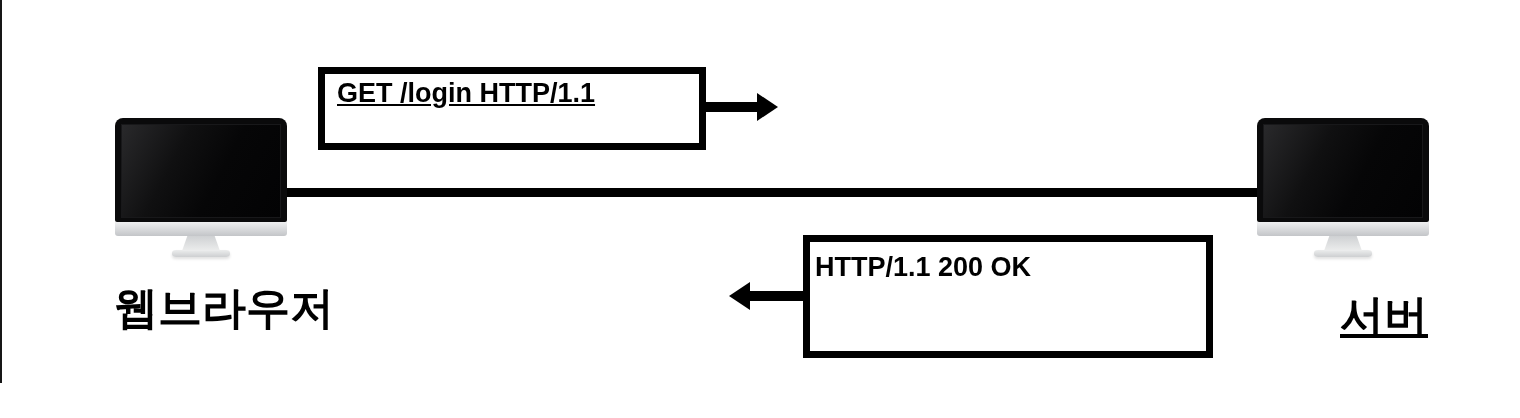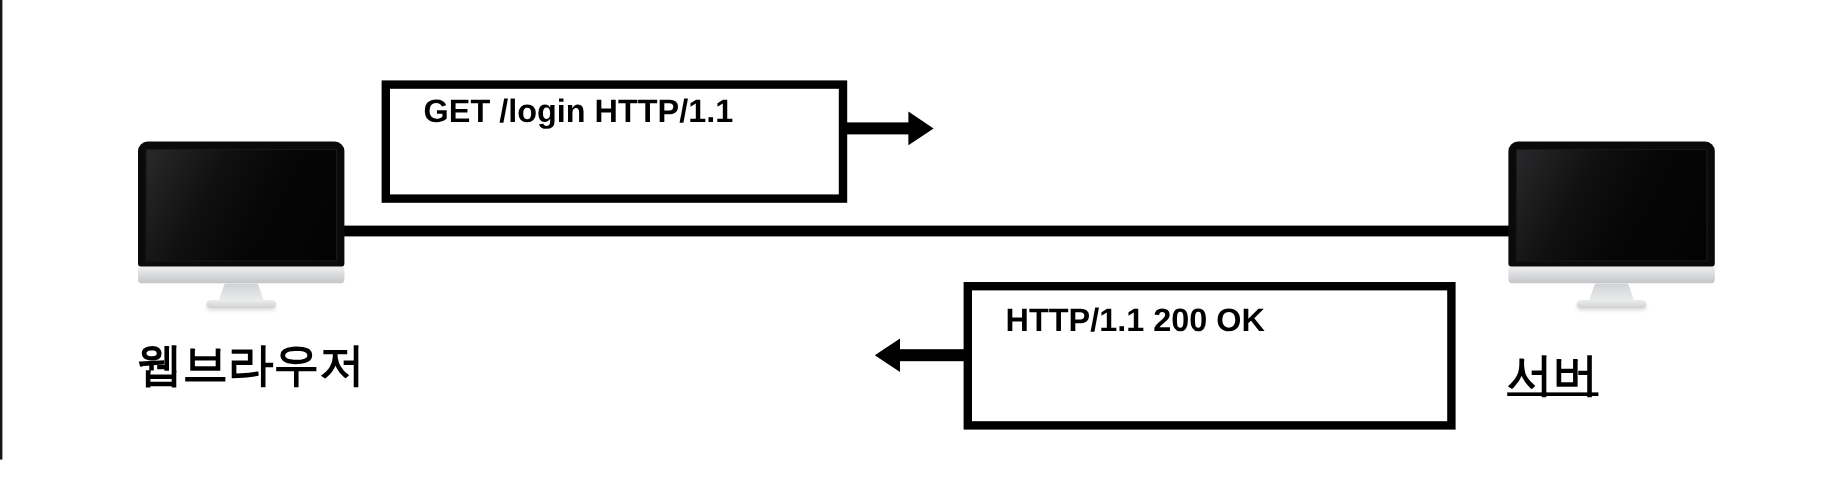--- a/index.html
+++ b/index.html
@@ -71,27 +71,28 @@
     border: 7px solid #000000;
     color: #000000;
     font-weight: bold;
     font-size: 27px;
     line-height: 33px;
     z-index: 3;
     letter-spacing: 0;
   }
   .box-request {
     left: 318px; top: 67px;
-    width: 388px; height: 102px;
-    padding: 3px 28px;
+    width: 388px; height: 83px;
+    padding: 3px 12px;
+    text-decoration: underline;
   }
   .box-response {
     left: 803px; top: 235px;
     width: 410px; height: 123px;
-    padding: 9px 28px 11px;
+    padding: 9px 5px 11px;
     display: flex;
     flex-direction: column;
     justify-content: space-between;
   }
 
   
   .arrow-shaft { position: absolute; height: 10px; background: #000000; z-index: 3; }
   .shaft-request { left: 704px; top: 102px; width: 55px; }
   .shaft-response { left: 747px; top: 291px; width: 57px; }
   .arrow-head { position: absolute; width: 0; height: 0; z-index: 3; }
@@ -106,24 +107,24 @@
     border-top: 14px solid transparent;
     border-bottom: 14px solid transparent;
     border-right: 21px solid #000000;
   }
 
   
   .node-label {
     position: absolute;
     color: #000000;
     font-weight: bold;
-    font-size: 38px;
+    font-size: 44px;
     z-index: 2;
     white-space: nowrap;
-    text-align: left;
+    text-align: right;
   }
   .label-client { left: 114px; top: 279px; width: 174px; }
   .label-server { left: 1256px; top: 287px; width: 172px; text-decoration: underline; }
 </style>
 </head>
 <body>
 
 <div class="canvas">
 
   <div class="edge-line"></div>

